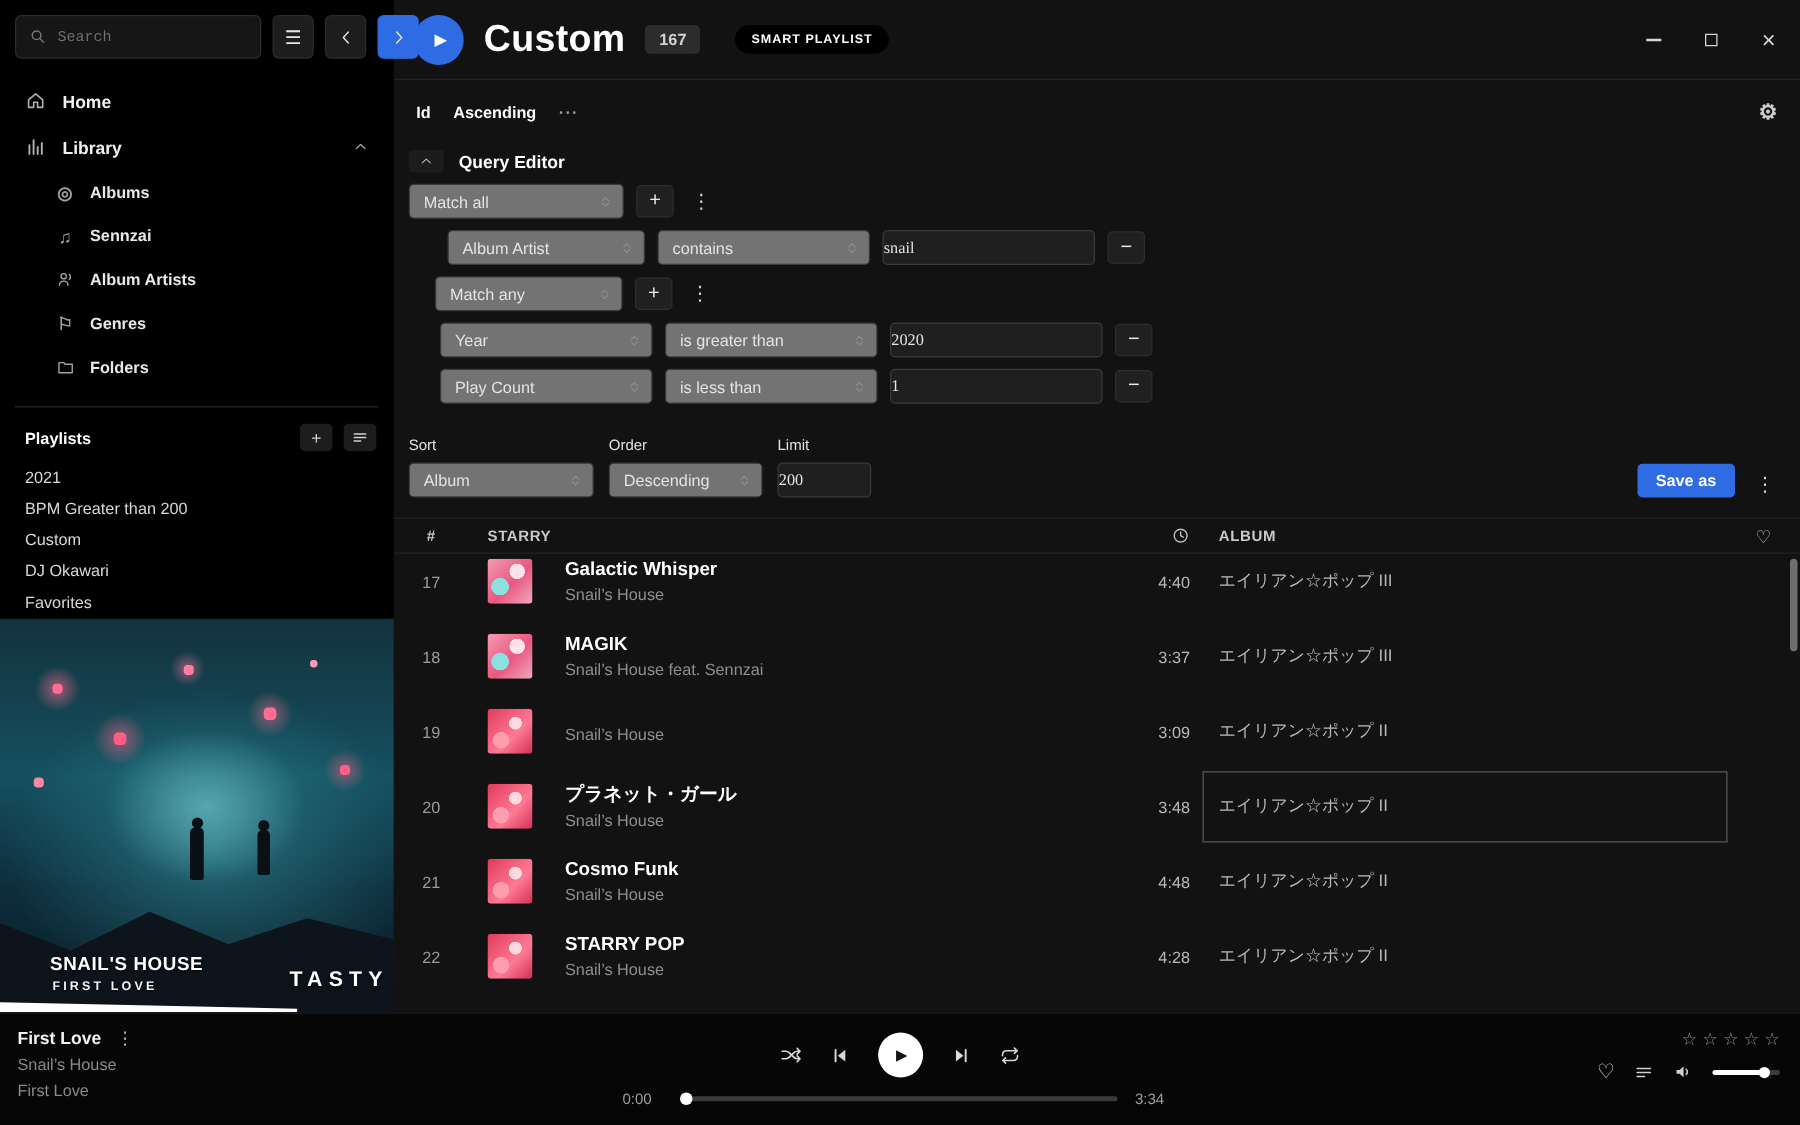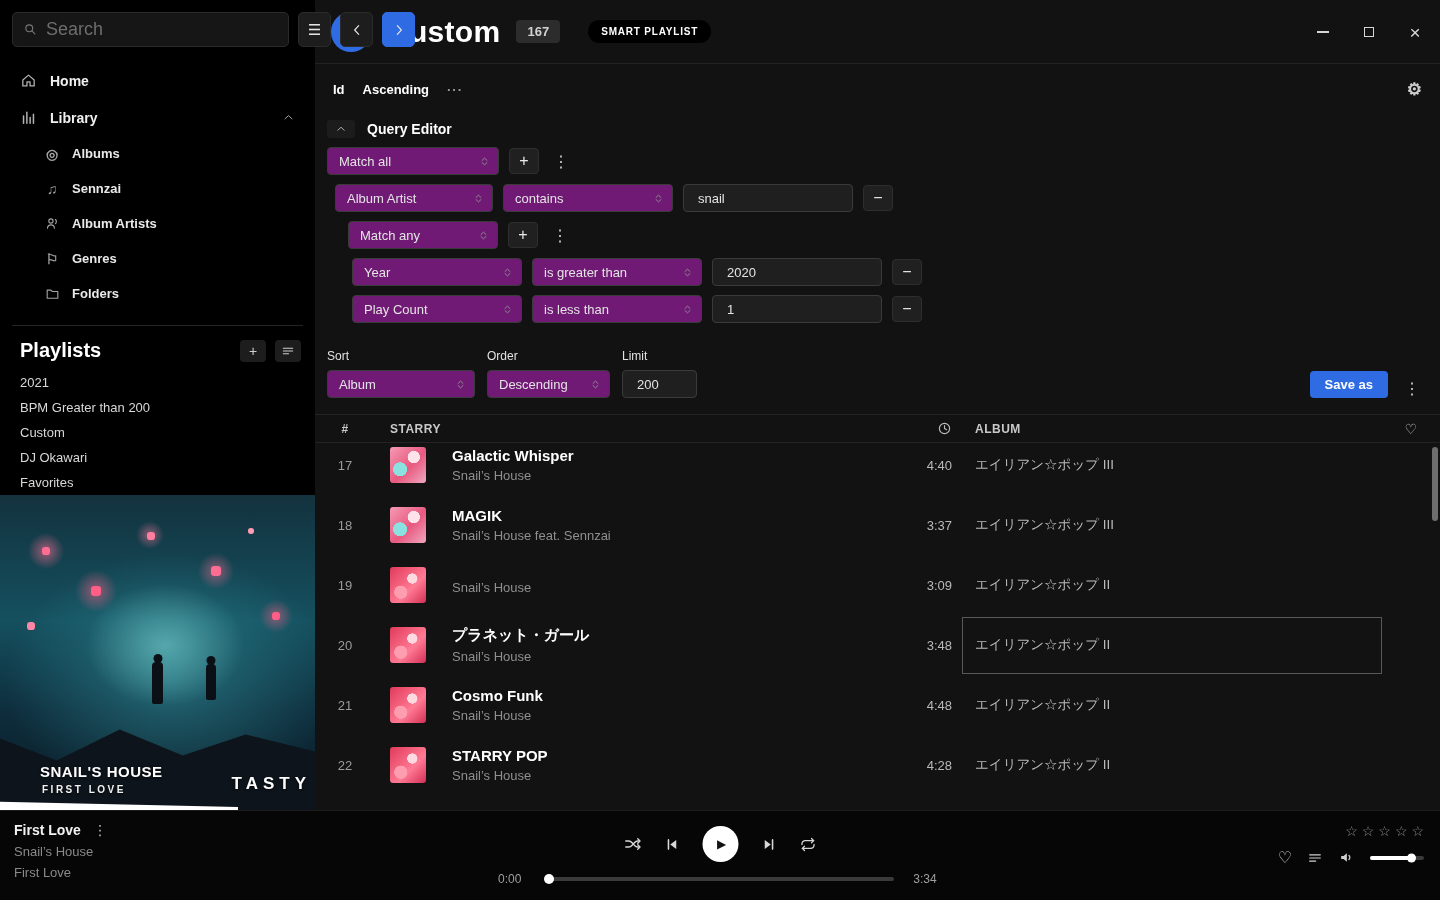--- a/index.html
+++ b/index.html
@@ -4,33 +4,33 @@
 <style>
   *{margin:0;padding:0;box-sizing:border-box}
   html,body{width:1440px;height:900px;background:#000;font-family:"Liberation Sans",sans-serif;overflow:hidden}
   .app{position:relative;width:1440px;height:900px;background:#121212;color:#fff;--accent:#2f6ce4}
   .ic{display:block;stroke:currentColor;fill:none;stroke-width:1.8;stroke-linecap:round;stroke-linejoin:round}
 
   
   .sidebar{position:absolute;left:0;top:0;width:315px;height:810px;background:#000;display:flex;flex-direction:column;z-index:2}
   .sb-toolbar{display:flex;gap:9px;padding:12px 12px 0 12px}
   .searchbox{flex:1;height:35px;background:#161616;border:1px solid #2b2b2b;border-radius:5px;display:flex;align-items:center;gap:8px;padding:0 10px;color:#767676}
-  .searchbox input{flex:1;min-width:0;background:transparent;border:none;outline:none;color:#bef264;font-size:18px;font-family:Liberation Sans, sans-serif}
+  .searchbox input{flex:1;min-width:0;background:transparent;border:none;outline:none;color:#bef264;font-size:12px;font-family:Liberation Mono, monospace}
   .searchbox input::placeholder{color:#6d6d6d}
   .sq{width:33px;height:35px;border-radius:5px;background:#1d1d1d;border:1px solid #2b2b2b;display:flex;align-items:center;justify-content:center;color:#e3e3e3;font-size:15px;cursor:pointer;flex:none}
   .sq.accent{background:var(--accent);border-color:var(--accent)}
   .nav{margin-top:15px}
   .nav-item{height:37px;display:flex;align-items:center;gap:13px;padding:0 20px;color:#f0f0f0;font-size:14px;font-weight:700;cursor:pointer}
   .nav-item .icn{color:#b3b3b3;width:17px;display:flex;justify-content:center}
   .nav-item .grow{flex:1}
   .nav-sub{height:35px;display:flex;align-items:center;gap:12px;padding:0 20px 0 44px;color:#e9e9e9;font-size:13px;font-weight:700;cursor:pointer}
   .nav-sub .icn{color:#a3a3a3;width:16px;display:flex;justify-content:center;font-size:14px}
   .sb-divider{height:1px;background:#242424;margin:14px 12px 0}
   .pl-head{display:flex;align-items:center;padding:13px 14px 8px 20px;gap:9px}
-  .pl-title{font-size:20px;font-weight:800;flex:1}
+  .pl-title{font-size:13px;font-weight:800;flex:1}
   .pl-btn{width:26px;height:22px;background:#1d1d1d;border-radius:4px;display:flex;align-items:center;justify-content:center;color:#cfcfcf;font-size:14px;cursor:pointer}
   .pl-item{height:25px;display:flex;align-items:center;padding:0 20px;font-size:13px;color:#d8d8d8;cursor:pointer;white-space:nowrap}
 
   
   .artwork{margin-top:auto;position:relative;width:315px;height:315px;overflow:hidden;cursor:pointer;background:
     radial-gradient(110px 85px at 165px 150px, rgba(150,245,240,.45), transparent 72%),
     radial-gradient(220px 170px at 170px 185px, rgba(65,185,195,.4), transparent 75%),
     linear-gradient(180deg,#13323e 0%,#15505f 40%,#0e2e3d 68%,#0a1a24 100%)}
   .art-glow{position:absolute;inset:0;background:
     radial-gradient(26px 26px at 46px 56px, rgba(255,110,146,.6), transparent 70%),
@@ -66,28 +66,28 @@
   .subhead{height:50px;flex:none;display:flex;align-items:center;gap:18px;padding:0 18px;font-size:13px;font-weight:700}
   .subhead .more{color:#9c9c9c;font-weight:800;letter-spacing:1px;cursor:pointer}
   .subhead .sort-label{cursor:pointer}
   .gear{margin-left:auto;color:#cccccc;font-size:17px;cursor:pointer}
 
   .qe{padding:0 12px;flex:none}
   .qe-head{display:flex;align-items:center;gap:12px;margin-top:6px}
   .collapse-btn{width:28px;height:18px;background:#1c1c1c;border-radius:3px;display:flex;align-items:center;justify-content:center;color:#b9b9b9;cursor:pointer}
   .qe-title{font-size:14px;font-weight:700}
   .qrow{display:flex;align-items:center;gap:10px;margin-top:9px}
-  .sel{height:28px;background:#701a75;border:1px solid #3a3a3a;border-radius:4px;display:flex;align-items:center;justify-content:space-between;gap:8px;padding:0 7px 0 11px;font-size:13px;color:#e4e4e4;cursor:pointer;flex:none}
+  .sel{height:28px;background:#737373;border:1px solid #3a3a3a;border-radius:4px;display:flex;align-items:center;justify-content:space-between;gap:8px;padding:0 7px 0 11px;font-size:13px;color:#e4e4e4;cursor:pointer;flex:none}
   .sel .caret{color:#8d8d8d}
-  .tinput{height:28px;background:#1f1f1f;border:1px solid #3a3a3a;border-radius:4px;padding:0 14px;font-size:13px;color:#e4e4e4;font-family:Liberation Sans, sans-serif;outline:none;flex:none}
+  .tinput{height:28px;background:#1f1f1f;border:1px solid #3a3a3a;border-radius:4px;padding:0 0;font-size:13px;color:#e4e4e4;font-family:Liberation Serif, serif;outline:none;flex:none}
   .icon-btn{width:30px;height:26px;background:#202020;border-radius:4px;border:1px solid #2e2e2e;display:flex;align-items:center;justify-content:center;color:#eaeaea;font-size:16px;cursor:pointer;flex:none}
   .kebab{color:#cfcfcf;font-size:16px;padding:0 4px;cursor:pointer}
   .w-match{width:172px}.w-field{width:158px}.w-op{width:170px}.w-val{width:170px}
   .w-sort{width:148px}.w-order{width:123px}.w-limit{width:75px}
-  .ind1{margin-left:8px}.ind2{margin-left:21px}.ind3{margin-left:25px}
+  .ind1{margin-left:31px}.ind2{margin-left:21px}.ind3{margin-left:25px}
 
   .sort-row{display:flex;align-items:flex-end;gap:12px;padding:26px 16px 0 12px;flex:none}
   .fgroup{display:flex;flex-direction:column;gap:7px}
   .flabel{font-size:12px;color:#e2e2e2}
   .save-btn{height:27px;padding:0 15px;background:var(--accent);border-radius:4px;font-size:13px;font-weight:700;display:flex;align-items:center;color:#fff;cursor:pointer}
   .grow{flex:1}
 
   .tracks{flex:1;margin-top:16px;border-top:1px solid #232323;position:relative;overflow:hidden}
   .thead,.trow{display:grid;grid-template-columns:60px 62px 1fr 75px 420px 58px;align-items:center}
   .thead{height:28px;border-bottom:1px solid #232323;color:#c9c9c9;font-size:12px;font-weight:700;letter-spacing:.5px}
@@ -117,21 +117,21 @@
   .np{position:absolute;left:14px;top:11px}
   .np-title-row{display:flex;align-items:center;gap:12px}
   .np-title{font-size:14px;font-weight:600;color:#f2f2f2;cursor:pointer}
   .np-kebab{color:#bdbdbd;font-size:14px;cursor:pointer}
   .np-sub{font-size:13px;color:#8a8a8a;margin-top:6px;cursor:pointer}
   .transport{position:absolute;left:50%;top:15px;transform:translateX(-50%);display:flex;align-items:center;gap:22px;color:#d8d8d8}
   .tbtn{cursor:pointer;display:flex;align-items:center;justify-content:center}
   .pp{width:36px;height:36px;border-radius:50%;background:#fff;color:#121212;display:flex;align-items:center;justify-content:center;font-size:12px;padding-left:2px;cursor:pointer}
   .seek{position:absolute;left:50%;bottom:14px;transform:translateX(-50%);display:flex;align-items:center;gap:14px;width:444px}
   .time{font-size:12px;color:#9f9f9f;width:34px}
-  .time.r{text-align:center}
+  .time.r{text-align:left}
   .sbar{flex:1;height:4px;background:#3a3a3a;border-radius:2px;position:relative;cursor:pointer}
   .sbar .dot{position:absolute;left:-2px;top:50%;transform:translateY(-50%);width:10px;height:10px;border-radius:50%;background:#fff}
   .pr{position:absolute;right:16px;top:12px;display:flex;flex-direction:column;align-items:flex-end;gap:10px}
   .stars{display:flex;gap:4px;color:#8e8e8e;font-size:14px}
   .stars span{cursor:pointer}
   .pr-icons{display:flex;align-items:center;gap:15px;color:#cfcfcf}
   .pr-heart{font-size:16px;cursor:pointer;line-height:1}
   .vslider{width:54px;height:4px;background:#3a3a3a;border-radius:2px;position:relative;cursor:pointer}
   .vfill{width:76%;height:100%;background:#fff;border-radius:2px}
   .vdot{position:absolute;left:calc(76% - 4px);top:50%;transform:translateY(-50%);width:9px;height:9px;border-radius:50%;background:#fff}

